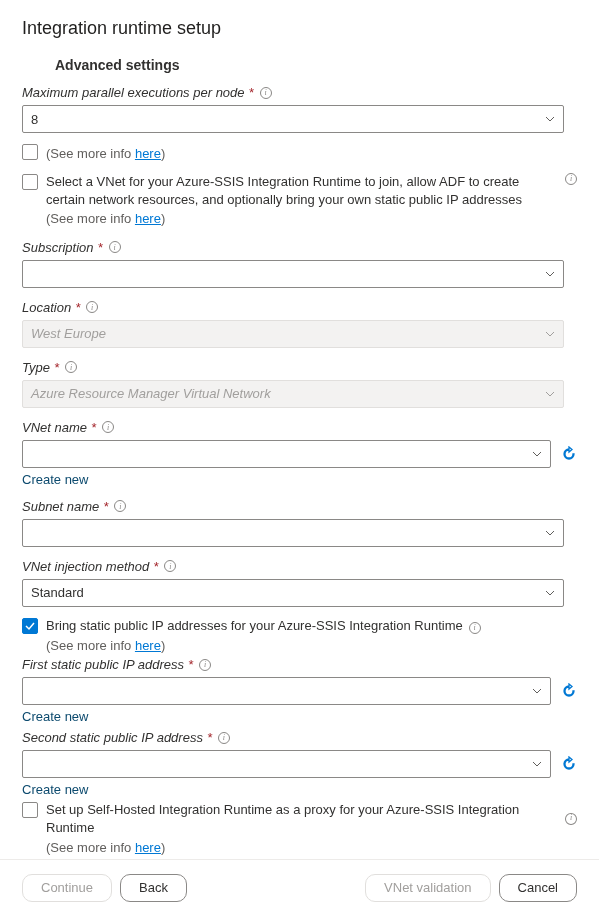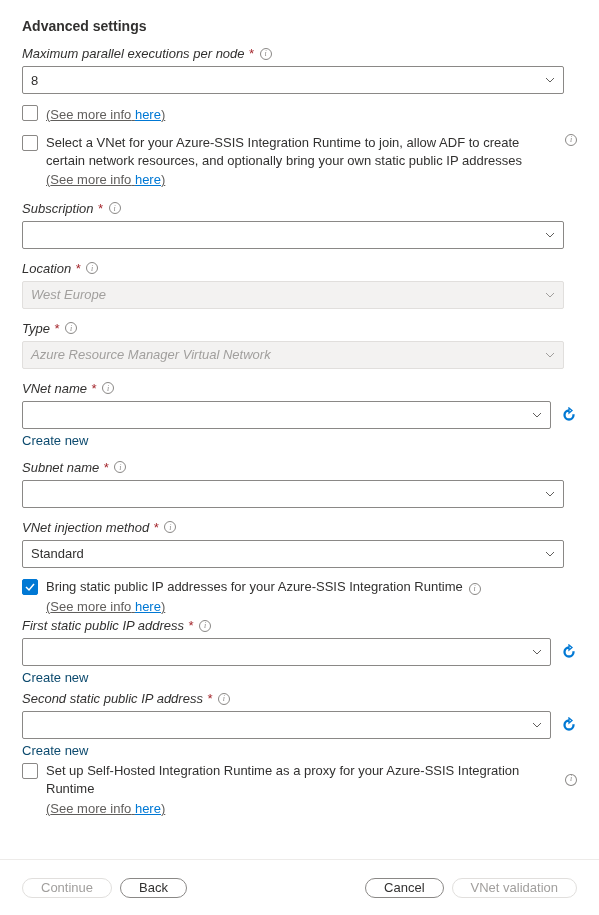--- a/index.html
+++ b/index.html
@@ -18,20 +18,21 @@
     .page-title {
       font-size: 18px;
       font-weight: 400;
       color: #201f1e;
       margin-bottom: 18px;
     }
     .section-title {
       font-size: 14px;
       font-weight: 600;
       margin-bottom: 2px;
+      margin-left: 33px;
     }
     .field-label {
       font-size: 13px;
       color: #323130;
       margin-bottom: 5px;
       margin-top: 12px;
       display: flex;
       align-items: center;
       gap: 4px;
       font-style: italic;
@@ -121,21 +122,20 @@
       background: #0078d4;
       border-color: #0078d4;
     }
     .checkbox.checked svg { display: block; }
     .checkbox svg { display: none; }
     .checkbox-text-wrap { flex: 1; font-size: 13px; line-height: 1.35; }
     .see-more {
       color: #605e5c;
       font-size: 13px;
       margin-top: 2px;
-      text-decoration: underline;
     }
     .see-more .inline-link { color: #0078d4; text-decoration: underline; cursor: pointer; }
     .trailing-info {
       margin-left: auto;
       flex-shrink: 0;
     }
     .checkbox-line-wrap {
       display: flex;
       align-items: flex-start;
       gap: 8px;
@@ -145,21 +145,21 @@
       position: absolute;
       bottom: 0; left: 0; right: 0;
       height: 56px;
       border-top: 1px solid #edebe9;
       display: flex;
       align-items: center;
       padding: 0 22px;
       gap: 8px;
     }
     .btn {
-      height: 20px;
+      height: 28px;
       padding: 0 18px;
       border: 1px solid #8a8886;
       border-radius: 10px;
       background: #fff;
       font-size: 13px;
       color: #323130;
       cursor: pointer;
     }
     .btn.disabled {
       color: #a19f9d;
@@ -173,20 +173,21 @@
       cursor: default;
     }
     .footer .spacer { flex: 1; }
     .indent { margin-left: 24px; }
     .ml0 { margin-top: 4px; }
   </style>
 </head>
 <body>
 
 <div class="panel">
+  <div class="page-title">Integration runtime setup</div>
   <div class="section-title">Advanced settings</div>
 
   
   <div class="field-label">
     <span>Maximum parallel executions per node</span>
     <span class="req">*</span>
     <span class="info-icon"></span>
   </div>
   <div class="select-box select-box-wide">
     <span class="val">8</span>
@@ -410,15 +411,15 @@
   <div class="see-more indent ml0">
     <span>(</span><span>See more info</span> <span class="inline-link">here</span><span>)</span>
   </div>
 
 </div>
 
 <div class="footer">
   <button class="btn disabled">Continue</button>
   <button class="btn">Back</button>
   <span class="spacer"></span>
+  <button class="btn ghost">VNet validation</button>
   <button class="btn">Cancel</button>
-  <button class="btn ghost">VNet validation</button>
 </div>
 
 </body></html>

